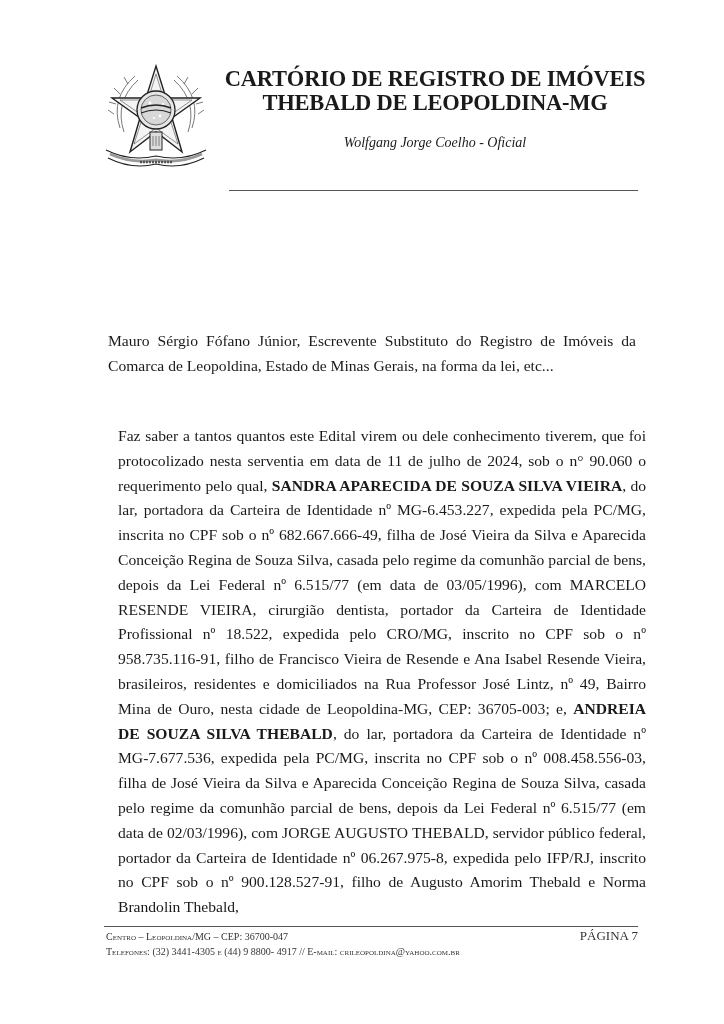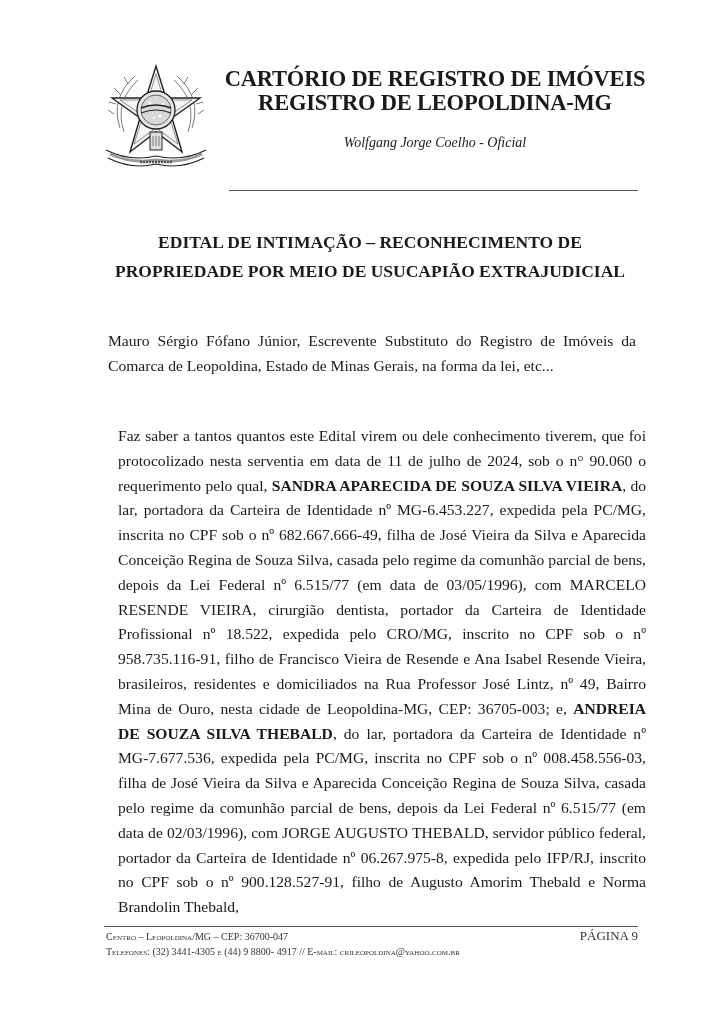--- a/index.html
+++ b/index.html
@@ -60,36 +60,32 @@
       <path d="M53 78 v10 M56 78 v10 M59 78 v10" stroke="#555" stroke-width="0.7"></path>
       <path d="M6 92 Q30 104 56 98 Q82 104 106 92" stroke="#222" stroke-width="1.2"></path>
       <path d="M8 100 Q32 112 56 106 Q80 112 104 100" stroke="#222" stroke-width="1.2"></path>
       <path d="M10 96 Q32 106 56 102 Q80 106 102 96" stroke="#999" stroke-width="3"></path>
       <path d="M40 104 h32" stroke="#555" stroke-width="2.5" stroke-dasharray="2 1"></path>
     </g>
   </svg>
 
   <div class="hdr-title">
     <div>CARTÓRIO DE REGISTRO DE IMÓVEIS</div>
-    <div>REGISTRO DE LEOPOLDINA-MG</div>
+    <div>THEBALD DE LEOPOLDINA-MG</div>
   </div>
   <div class="hdr-officer">Wolfgang Jorge Coelho - Oficial</div>
   <div class="hdr-rule"></div>
 
-  <div class="doc-title">
-    <div>EDITAL DE INTIMAÇÃO – RECONHECIMENTO DE</div>
-    <div>PROPRIEDADE POR MEIO DE USUCAPIÃO EXTRAJUDICIAL</div>
-  </div>
 
   <p class="para p1" style="margin:2px">Mauro Sérgio Fófano Júnior, Escrevente Substituto do Registro de Imóveis da Comarca de Leopoldina, Estado de Minas Gerais, na forma da lei, etc...</p>
 
   <p class="para p2" style="margin:12px">
     <span>Faz saber a tantos quantos este Edital virem ou dele conhecimento tiverem, que foi protocolizado nesta serventia em data de 11 de julho de 2024, sob o n° 90.060 o requerimento pelo qual, </span><b>SANDRA APARECIDA DE SOUZA SILVA VIEIRA</b><span>, do lar, portadora da Carteira de Identidade nº MG-6.453.227, expedida pela PC/MG, inscrita no CPF sob o nº 682.667.666-49, filha de José Vieira da Silva e Aparecida Conceição Regina de Souza Silva, casada pelo regime da comunhão parcial de bens, depois da Lei Federal nº 6.515/77 (em data de 03/05/1996), com MARCELO RESENDE VIEIRA, cirurgião dentista, portador da Carteira de Identidade Profissional nº 18.522, expedida pelo CRO/MG, inscrito no CPF sob o nº 958.735.116-91, filho de Francisco Vieira de Resende e Ana Isabel Resende Vieira, brasileiros, residentes e domiciliados na Rua Professor José Lintz, nº 49, Bairro Mina de Ouro, nesta cidade de Leopoldina-MG, CEP: 36705-003; e, </span><b>ANDREIA DE SOUZA SILVA THEBALD</b><span>, do lar, portadora da Carteira de Identidade nº MG-7.677.536, expedida pela PC/MG, inscrita no CPF sob o nº 008.458.556-03, filha de José Vieira da Silva e Aparecida Conceição Regina de Souza Silva, casada pelo regime da comunhão parcial de bens, depois da Lei Federal nº 6.515/77 (em data de 02/03/1996), com JORGE AUGUSTO THEBALD, servidor público federal, portador da Carteira de Identidade nº 06.267.975-8, expedida pelo IFP/RJ, inscrito no CPF sob o nº 900.128.527-91, filho de Augusto Amorim Thebald e Norma Brandolin Thebald,</span>
   </p>
 
   <div class="foot-rule"></div>
   <div class="foot-lines">
     <div>Centro – Leopoldina/MG – CEP: 36700-047</div>
     <div>Telefones: (32) 3441-4305 e (44) 9 8800- 4917  //  E-mail: crileopoldina@yahoo.com.br</div>
   </div>
-  <div class="foot-page">PÁGINA 9</div>
+  <div class="foot-page">PÁGINA 7</div>
 
 </div>
 
 </body></html>

